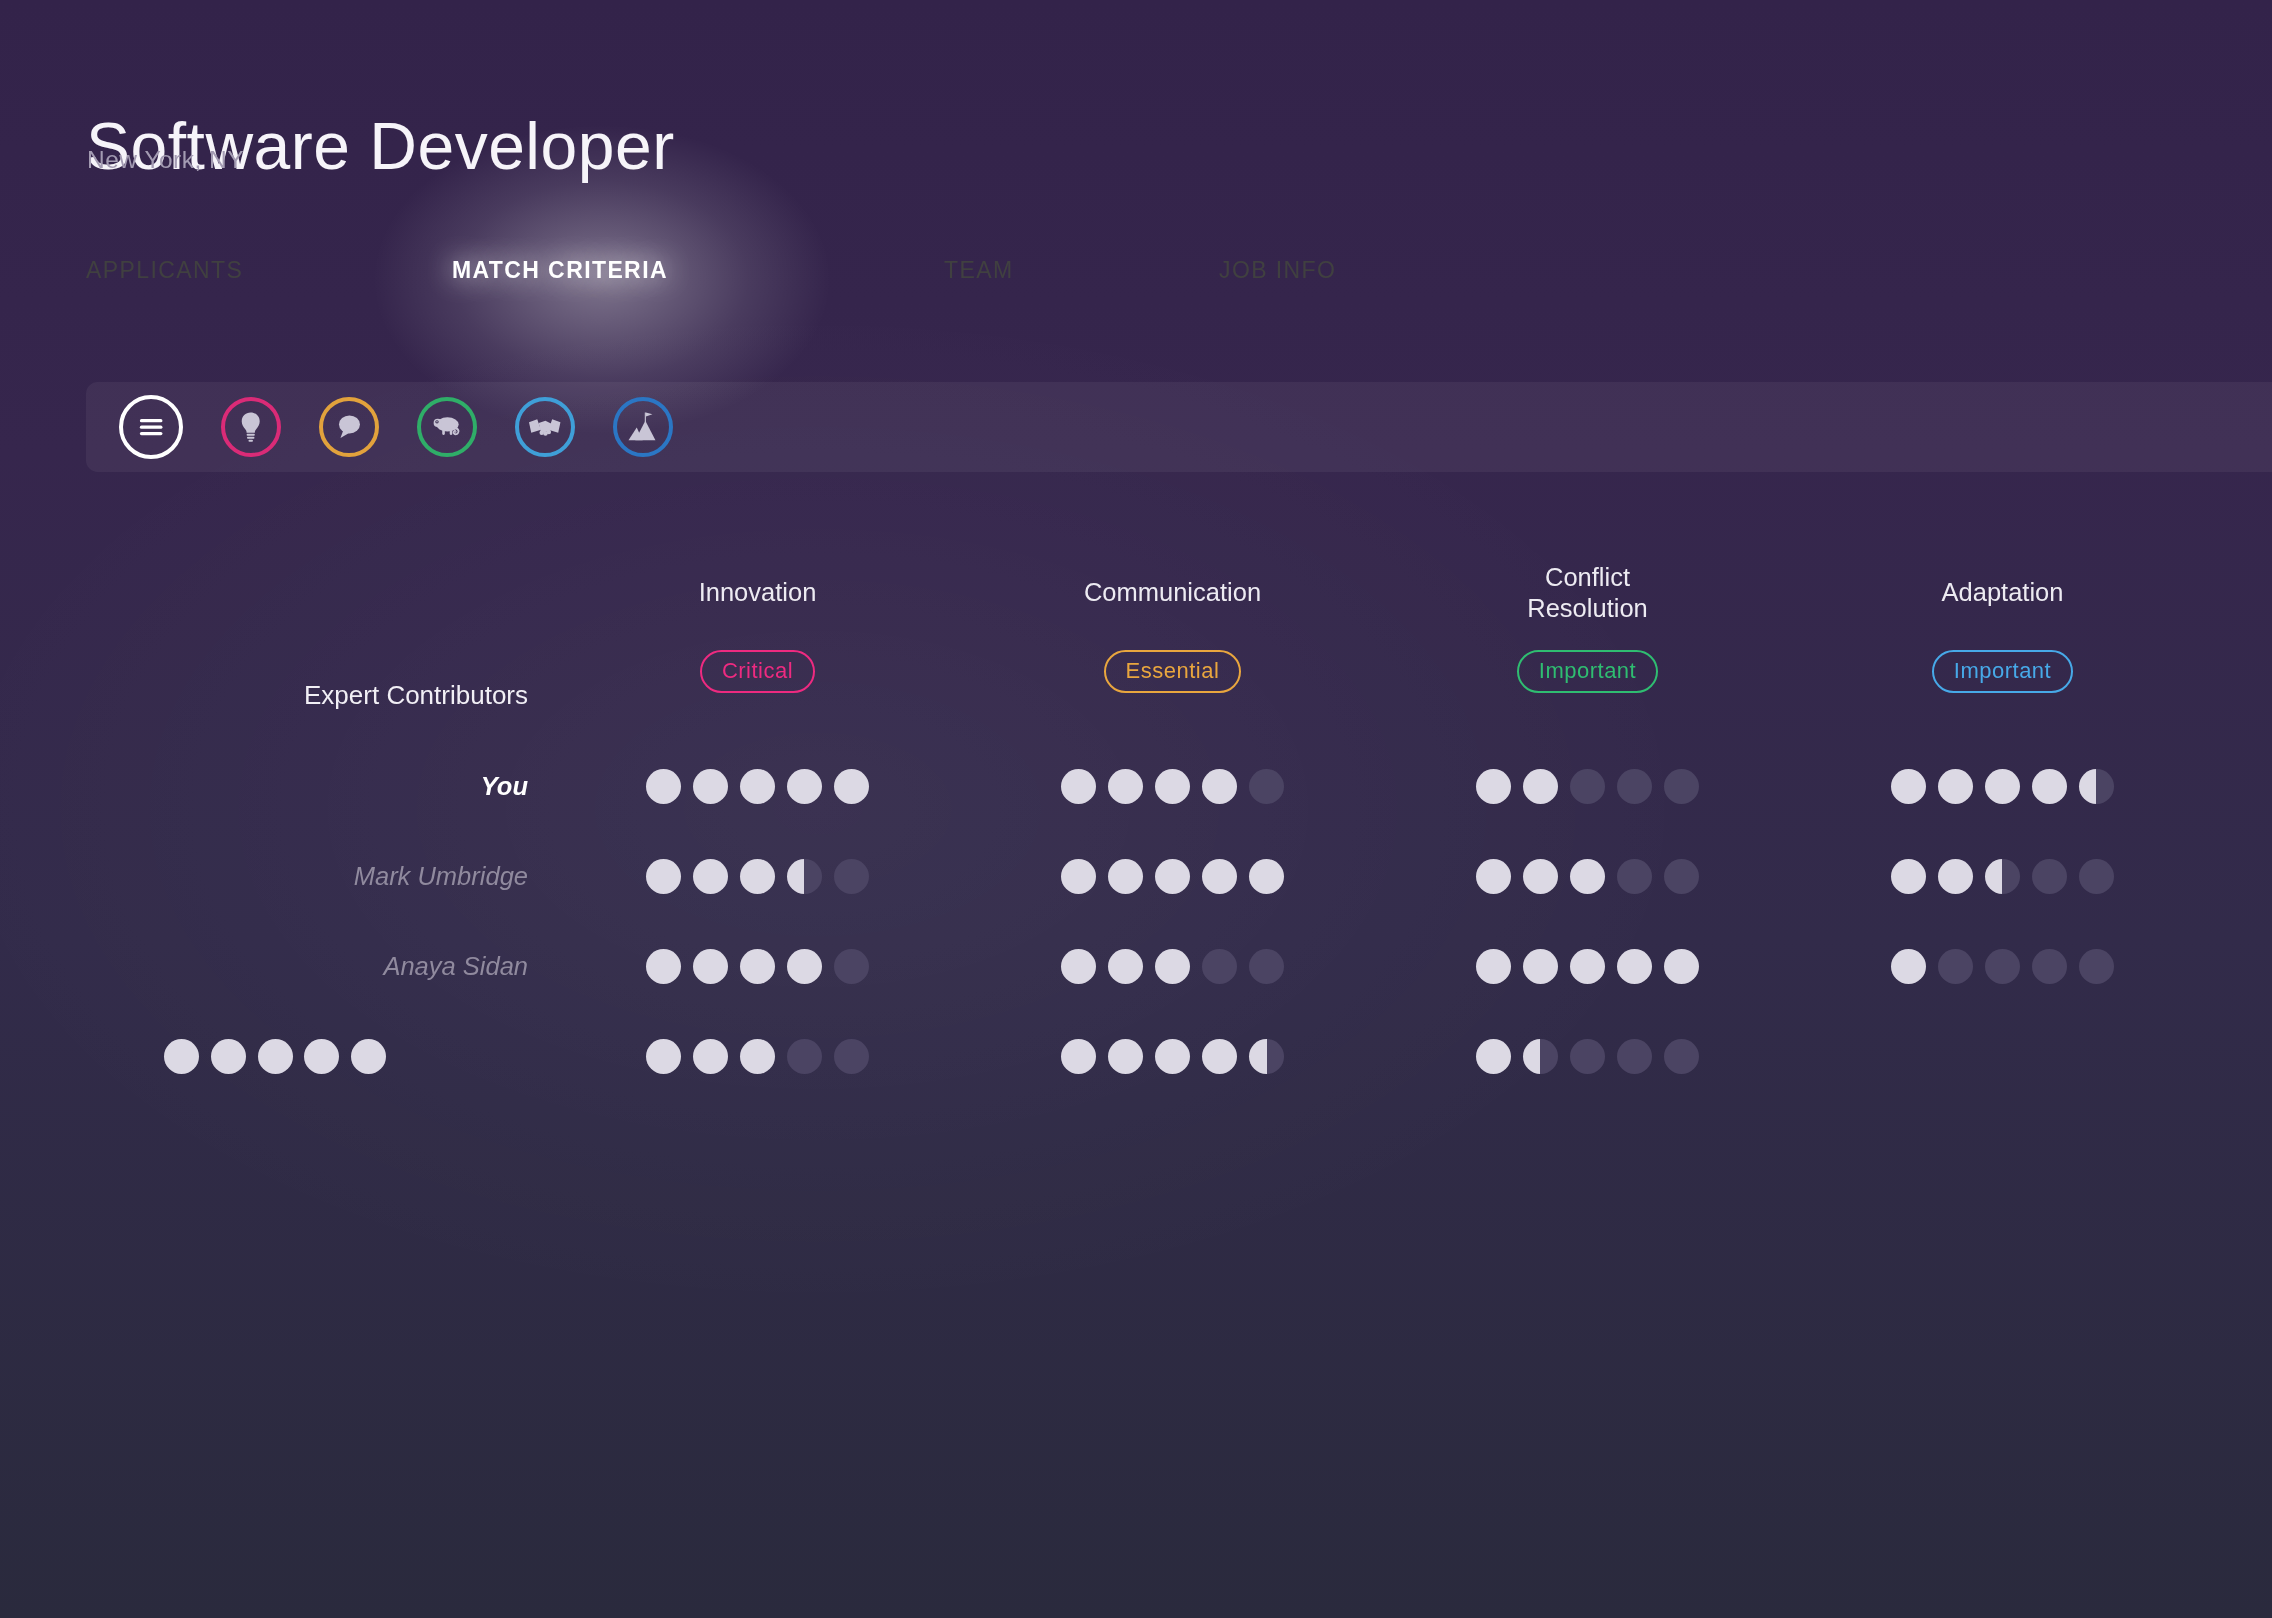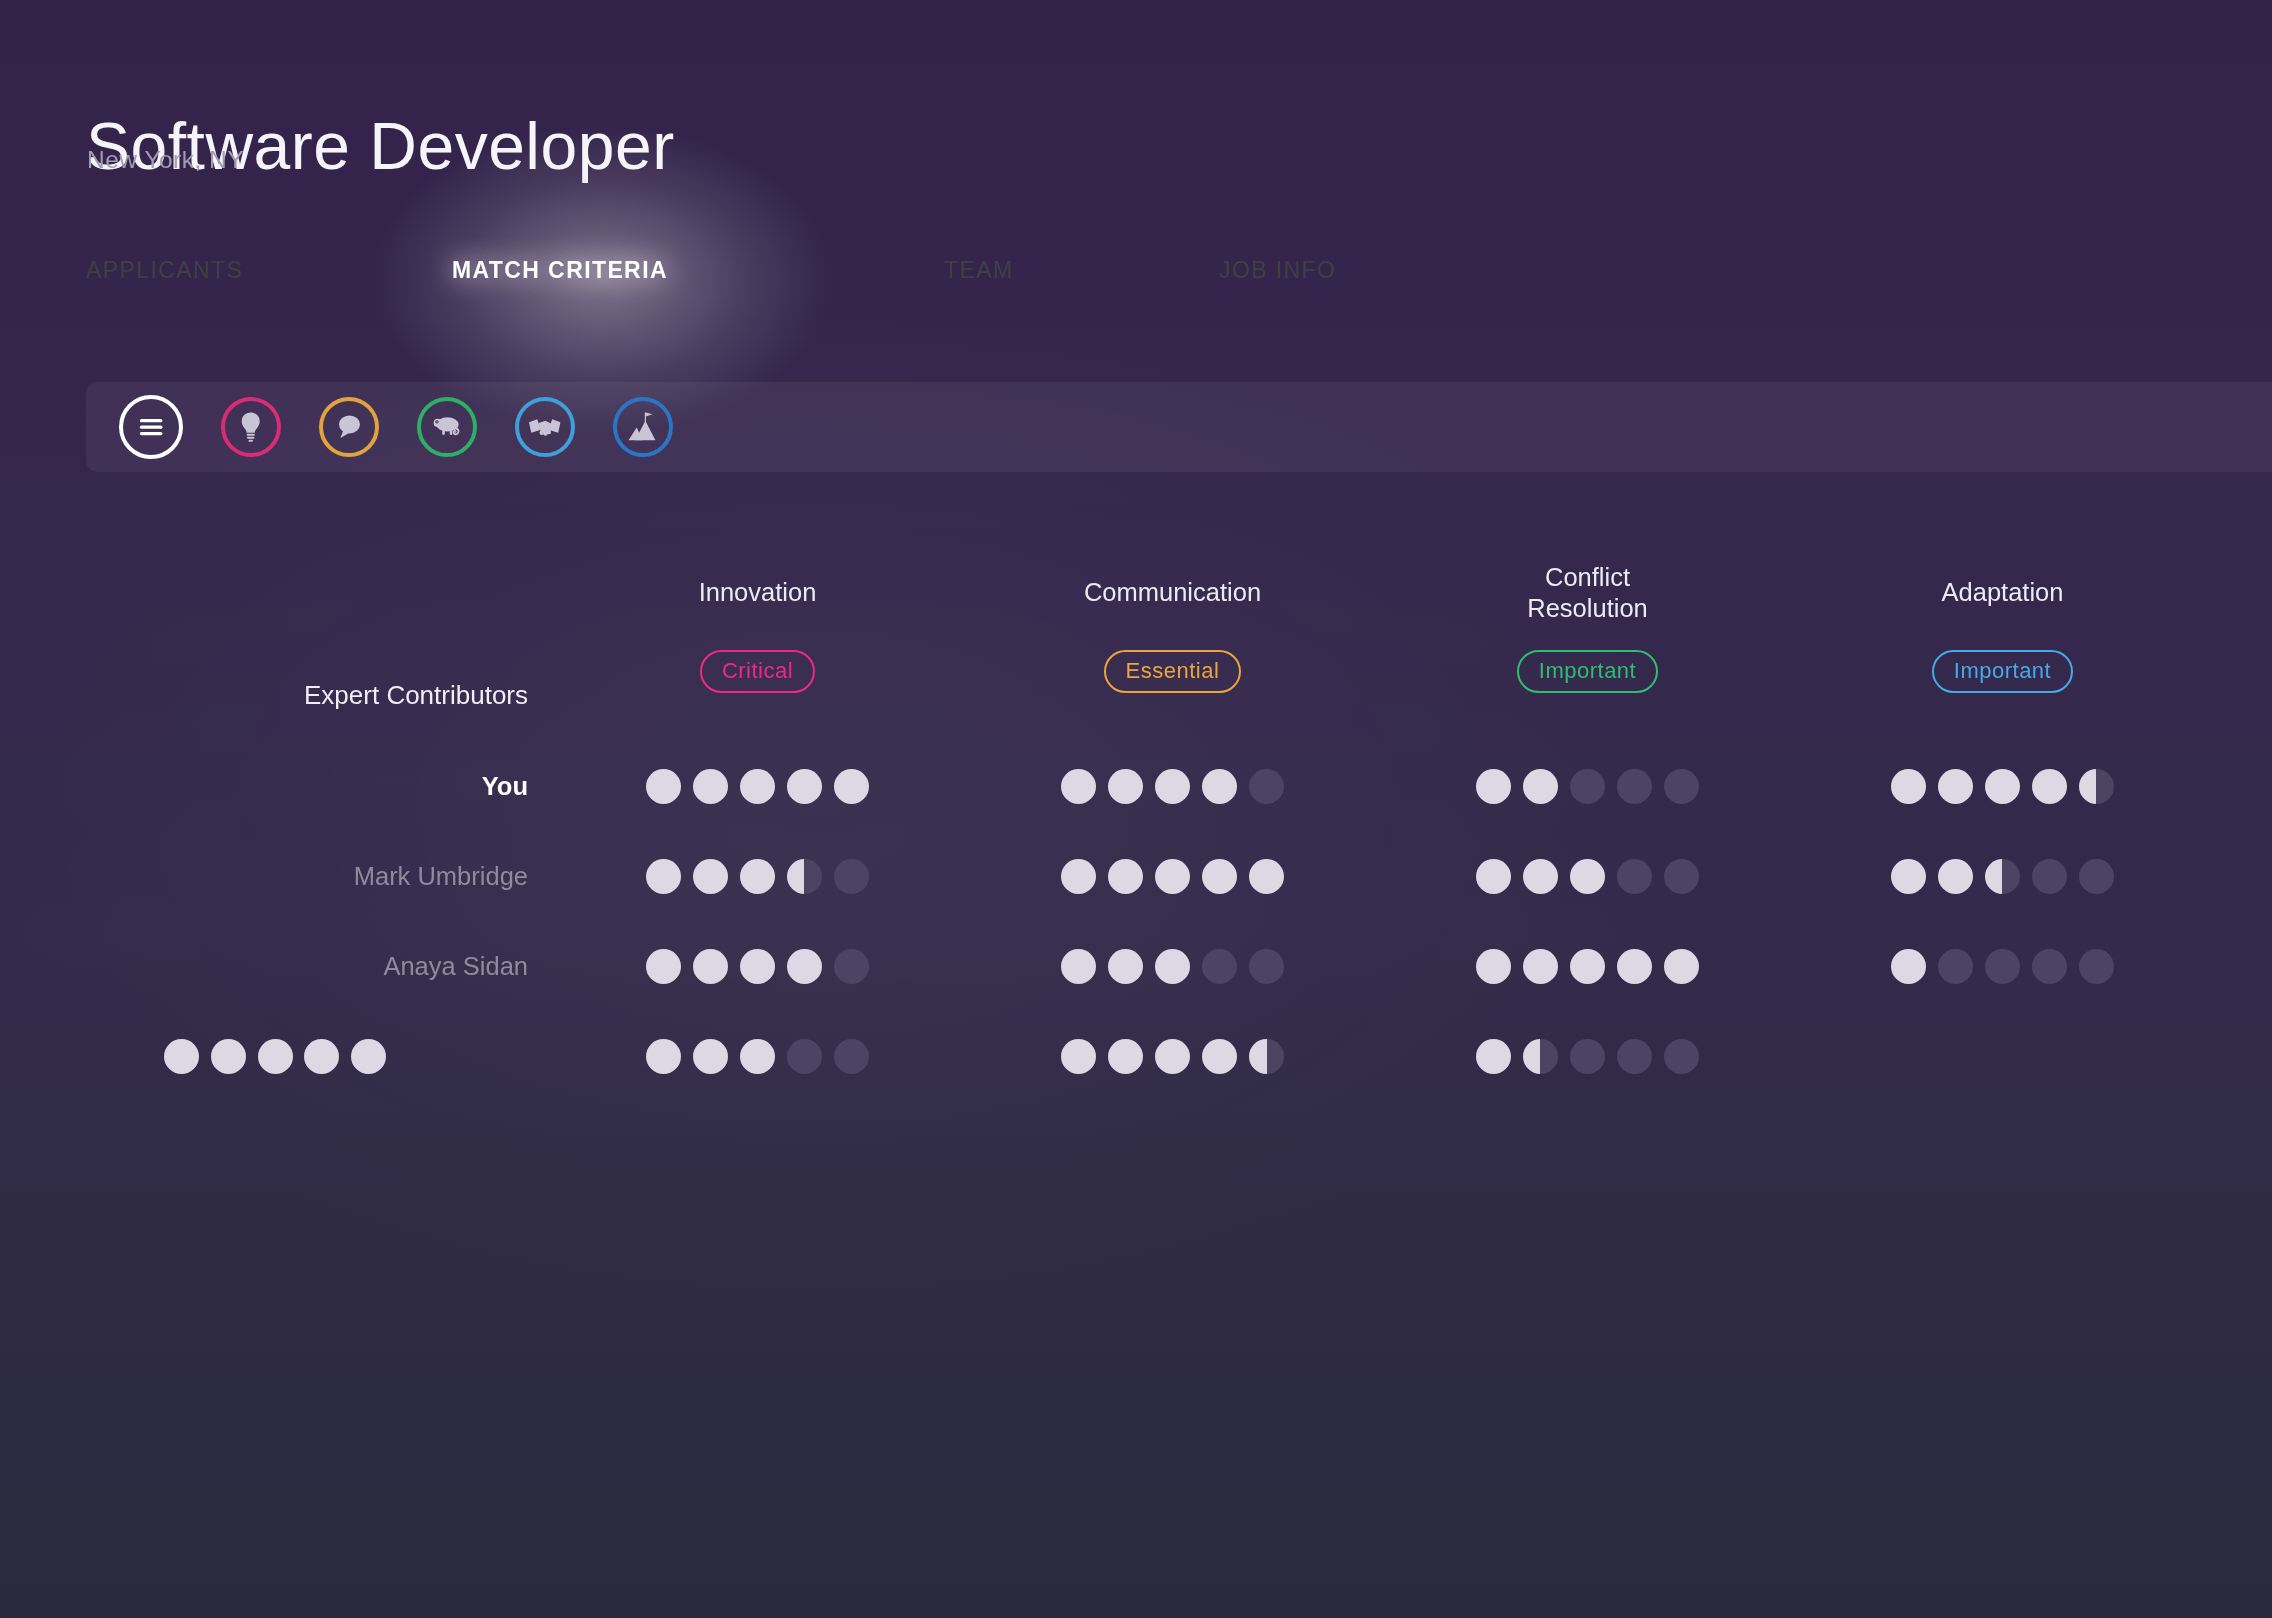--- a/index.html
+++ b/index.html
@@ -58,21 +58,21 @@
   }
   .hcell span{
     display:block;width:200px;text-align:center;
     font-size:25.5px;line-height:1.22;color:#edebf2;font-weight:400;
   }
   .labelcell{
     display:flex;align-items:center;justify-content:flex-end;
     padding-right:22px;box-sizing:border-box;padding-left:10px;
   }
   .badgerow{height:91px;}
-  .personrow{height:90px;}
+  .personrow{height:90px;font-style:italic;}
   .expert-label{font-size:26px;color:#f1eff5;font-weight:400;}
   .person-name{font-size:25.5px;color:#908a9e;font-weight:400;white-space:nowrap;}
   .person-name.you{color:#ffffff;font-weight:700;}
   .badgecell{display:flex;align-items:flex-start;justify-content:center;height:91px;}
   .pill{
     display:inline-block;border:2.3px solid;border-radius:454px;
     padding:6.4px 20px;font-size:22px;letter-spacing:0.5px;white-space:nowrap;
   }
   .dotcell{display:flex;align-items:center;justify-content:center;gap:11.8px;height:90px;}
   .dot{width:35px;height:35px;border-radius:50%;background:#4b4463;flex:0 0 auto;}

